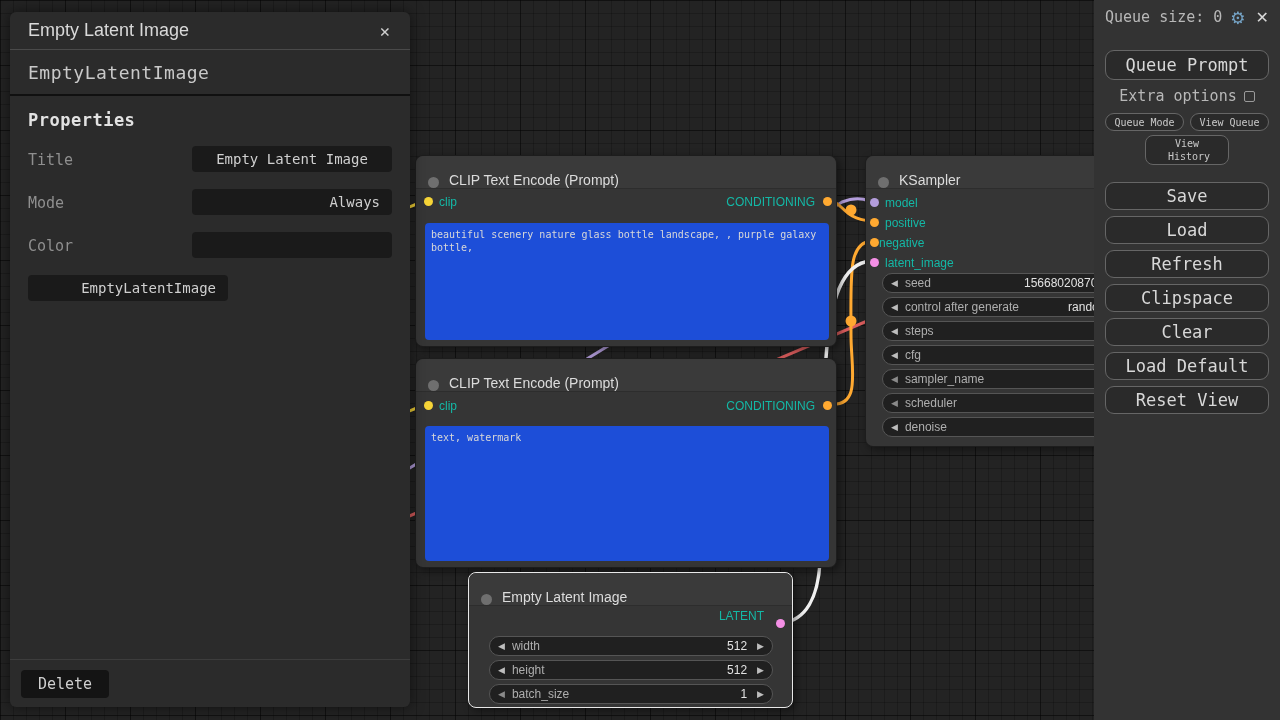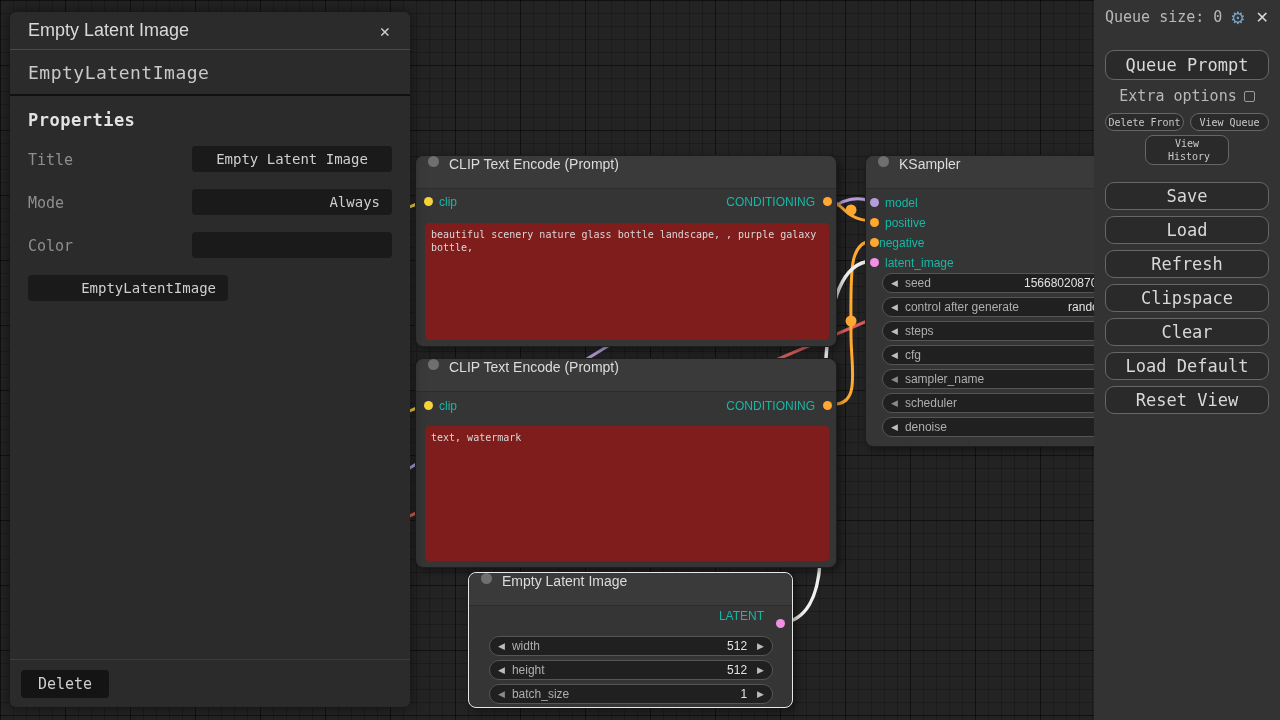--- a/index.html
+++ b/index.html
@@ -15,29 +15,29 @@
       linear-gradient(rgba(0,0,0,0.20) 1px, transparent 1px),
       linear-gradient(90deg, rgba(0,0,0,0.20) 1px, transparent 1px);
     background-size:65px 65px, 65px 65px, 13px 13px, 13px 13px; }
 
   #wires { position:absolute; inset:0; z-index:1; pointer-events:none; }
 
   
   .node { position:absolute; z-index:2; background:#353535; border:1px solid rgba(0,0,0,0.45);
           border-radius:8px; box-shadow:3px 3px 8px rgba(0,0,0,0.45); }
   .node.selected { border:1px solid #e8e8e8; }
-  .node-title { height:33px; display:flex; align-items:flex-start; gap:10px; padding:0 12px;
+  .node-title { height:33px; display:flex; align-items:flex-end; gap:10px; padding:0 12px;
                 background:#3a3a3a; border-radius:8px 8px 0 0;
                 border-bottom:1px solid #2d2d2d; }
   .node-title .collapse-dot { width:11px; height:11px; border-radius:50%; background:#6f6f6f; flex:0 0 auto; }
   .node-title .t { font-size:14px; color:#dcdcdc; white-space:nowrap; }
   .port-dot { position:absolute; width:9px; height:9px; border-radius:50%; }
   .port-label { position:absolute; font-size:12px; color:#14b8a6; white-space:nowrap; }
   .out-label { text-align:right; }
-  .node-text { position:absolute; background:#7f1d1d; border-radius:4px; padding:5px 6px;
+  .node-text { position:absolute; background:#1d4ed8; border-radius:4px; padding:5px 6px;
                font-family:"DejaVu Sans Mono", monospace; font-size:10px; line-height:13px;
                color:#d8d8d8; overflow:hidden; }
   .widget { position:absolute; height:20px; background:#202020; border:1px solid #555;
             border-radius:10px; display:flex; align-items:center; padding:0 8px;
             font-size:12px; overflow:hidden; white-space:nowrap; }
   .widget .arr { font-size:9px; color:#bdbdbd; flex:0 0 auto; line-height:1; }
   .widget .arr.dim { color:#8a8a8a; }
   .widget .wname { color:#aeaeae; margin-left:7px; flex:1 1 auto; overflow:hidden; }
   .widget .wval { color:#e2e2e2; margin:0 10px; flex:0 0 auto; }
   .dy { background:#f6d437; }  .do { background:#ffa931; }
@@ -248,21 +248,21 @@
       <span class="qs">Queue size: 0</span>
       <span class="gear">⚙</span>
       <span class="x">✕</span>
     </div>
     <button class="mbtn">Queue Prompt</button>
     <div class="extra">
       <span class="elabel">Extra options</span>
       <span class="cbox"></span>
     </div>
     <div class="srow">
-      <button class="sbtn">Delete Front</button>
+      <button class="sbtn">Queue Mode</button>
       <button class="sbtn">View Queue</button>
     </div>
     <div class="vh-wrap">
       <button class="vhbtn">View History</button>
     </div>
     <button class="mbtn bigbtn">Save</button>
     <button class="mbtn bigbtn">Load</button>
     <button class="mbtn bigbtn">Refresh</button>
     <button class="mbtn bigbtn">Clipspace</button>
     <button class="mbtn bigbtn">Clear</button>

